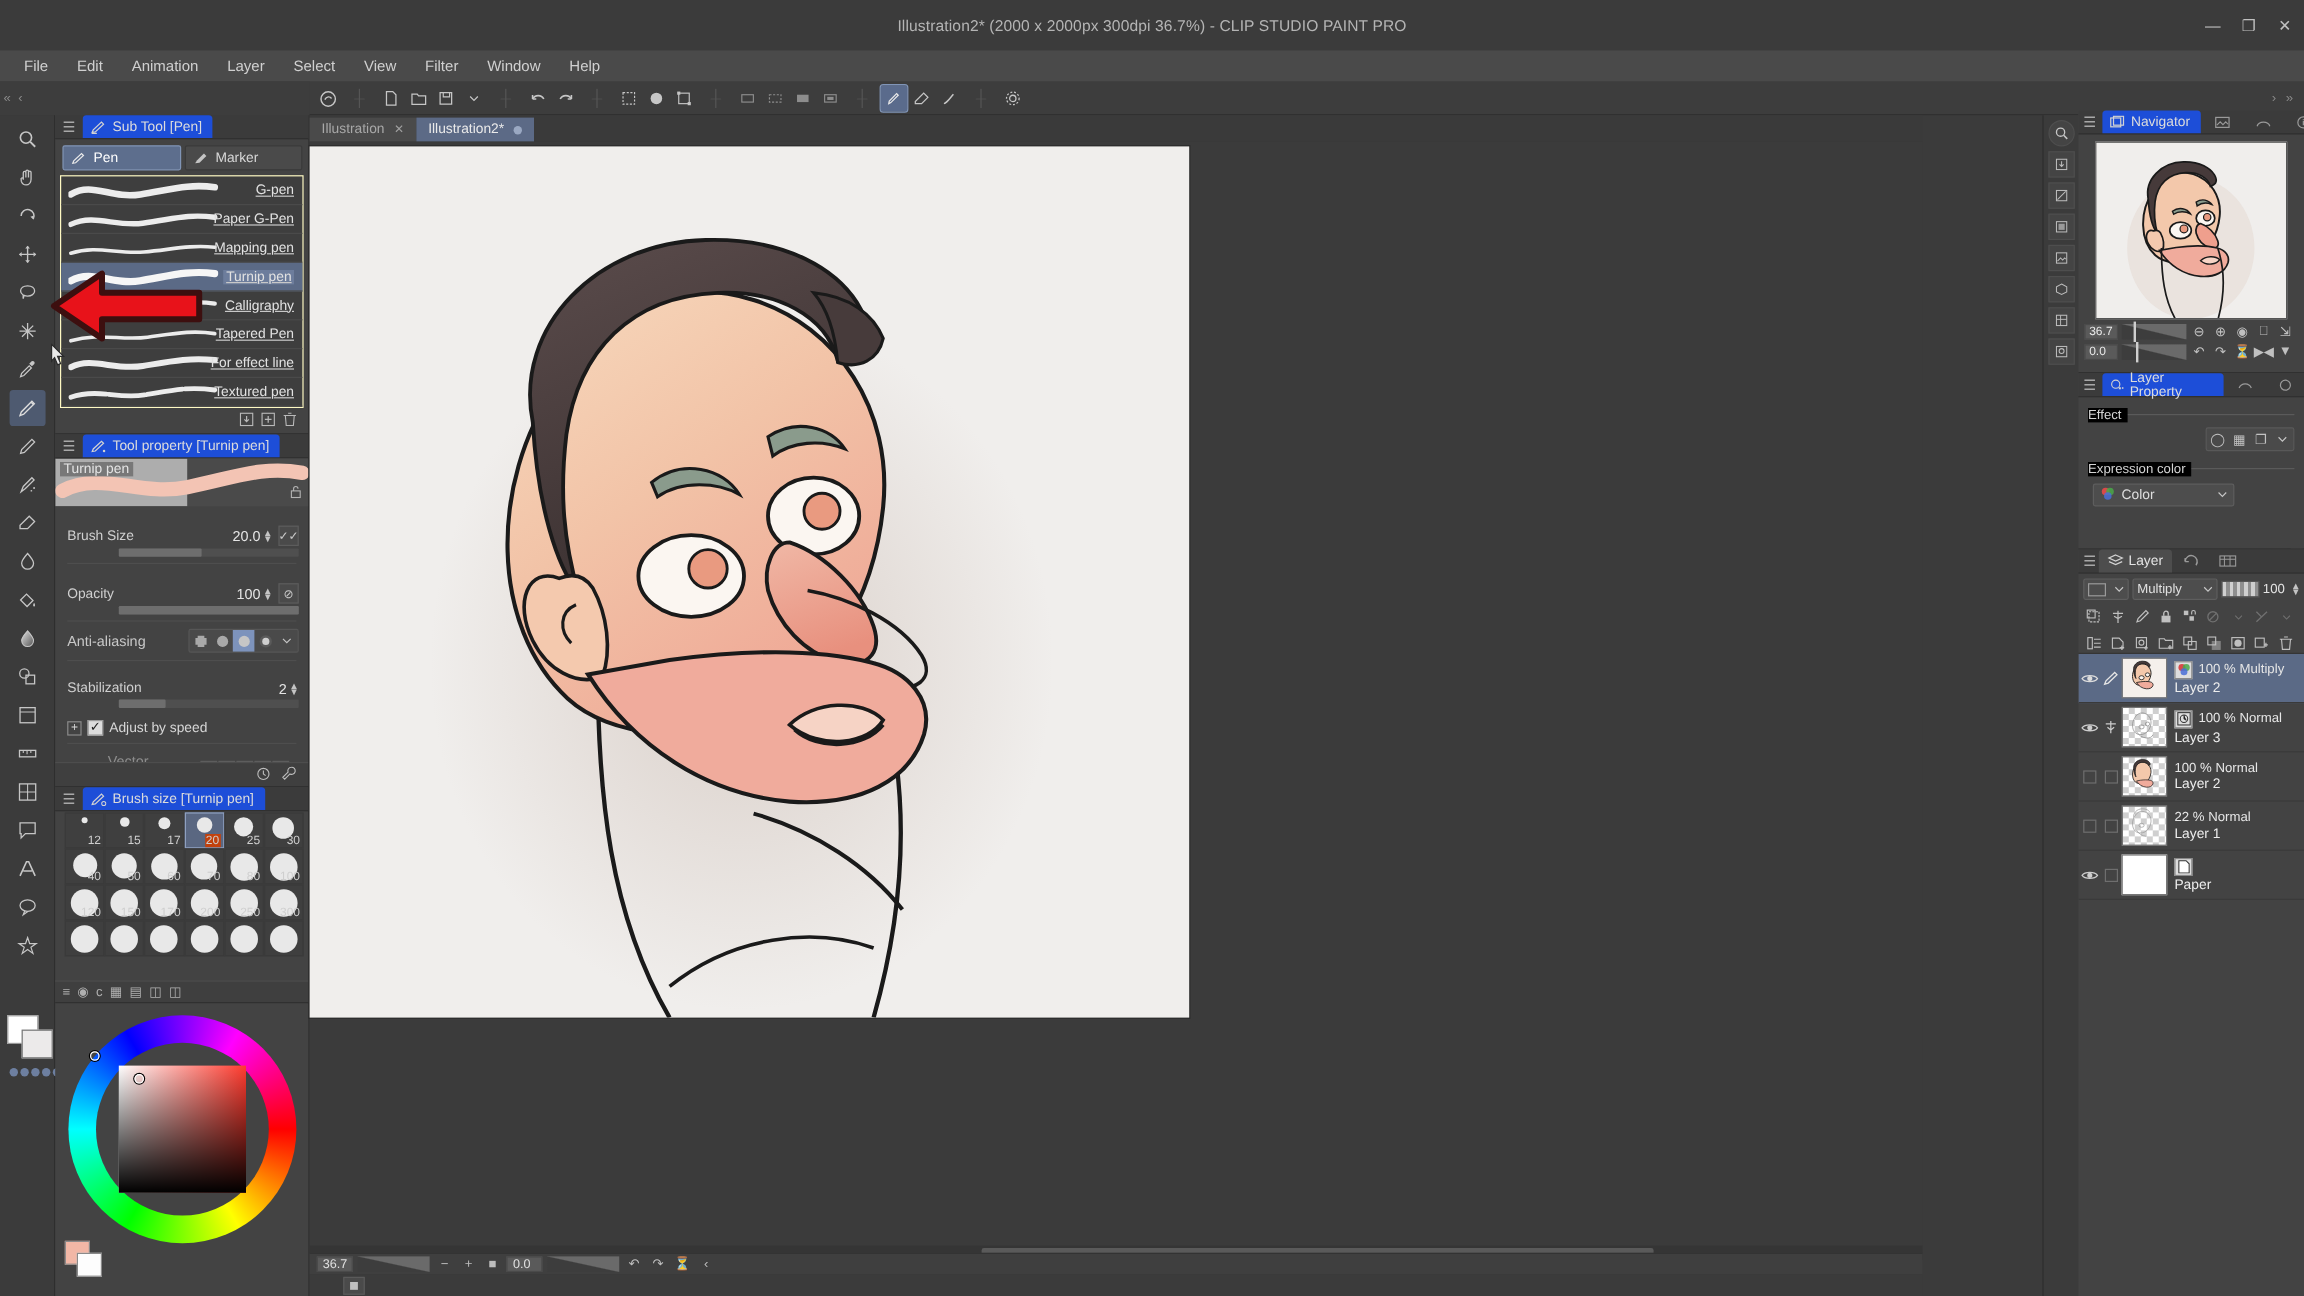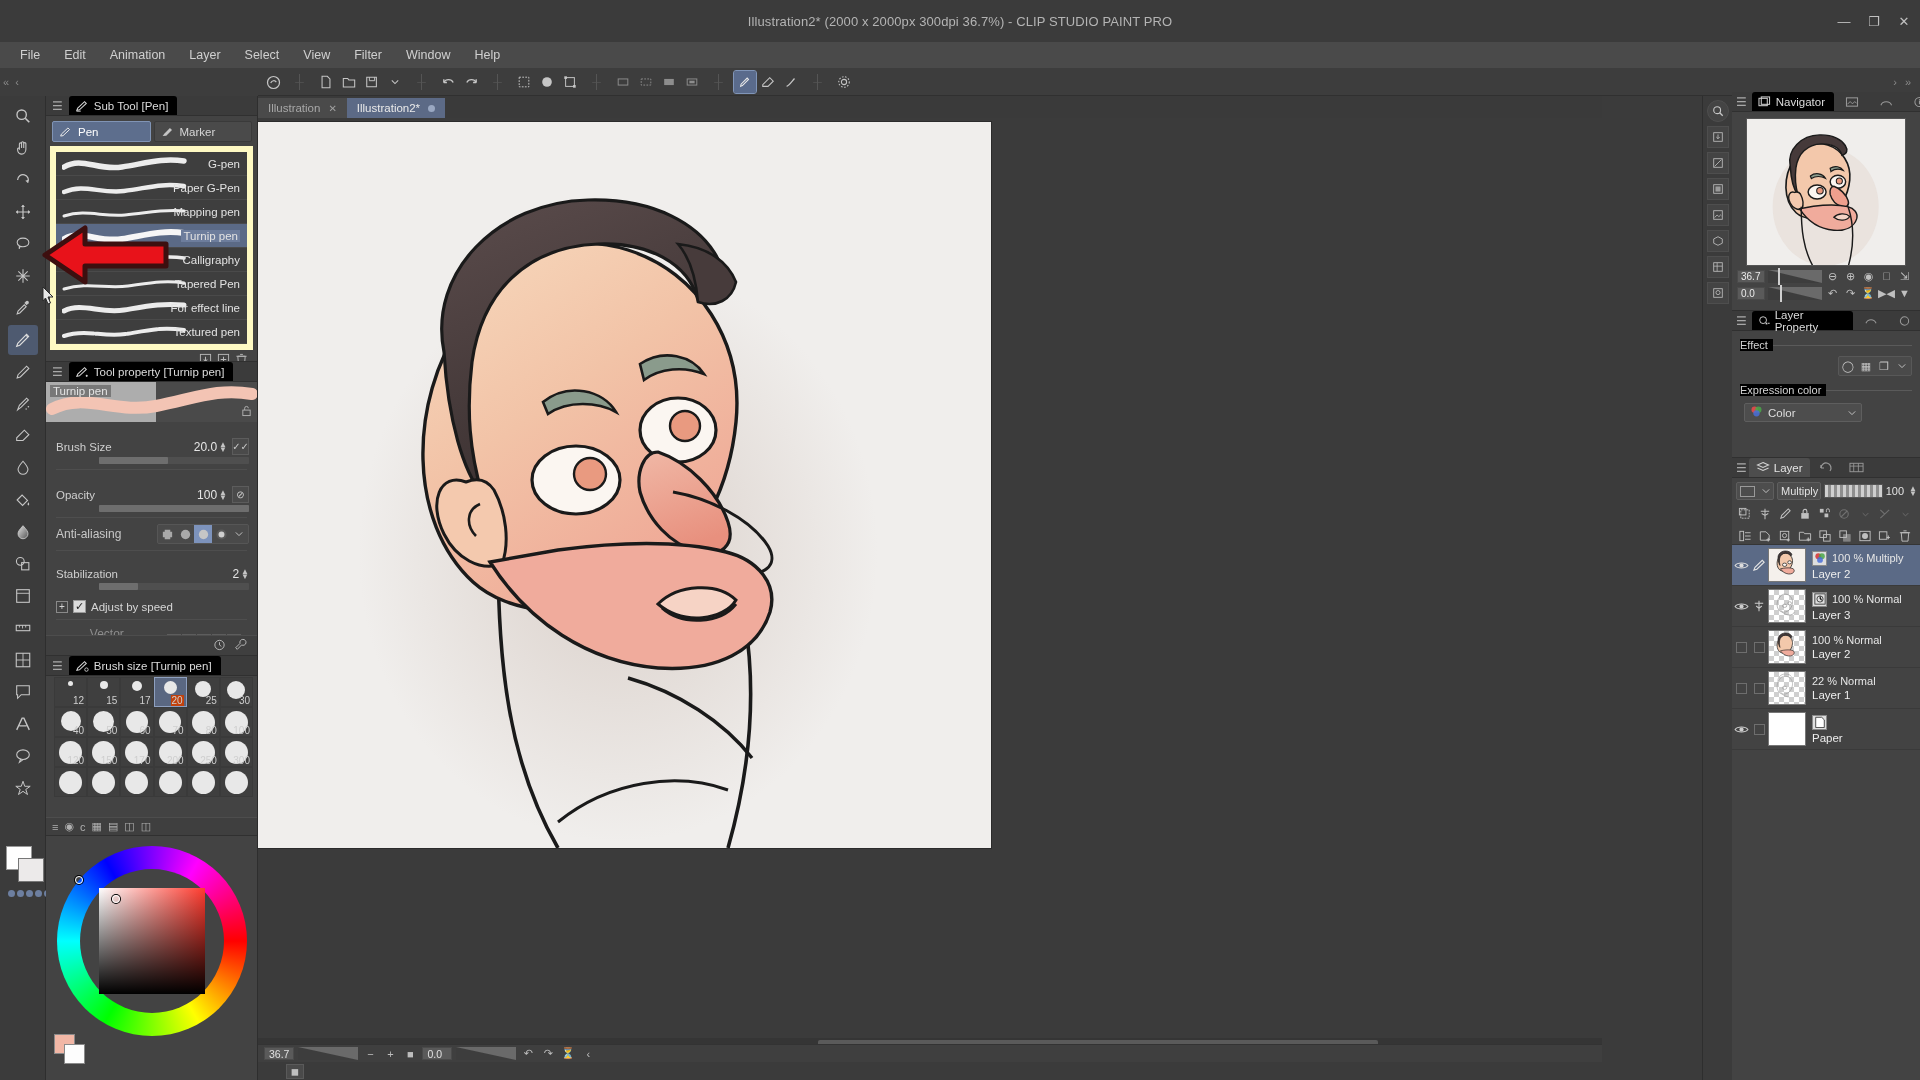--- a/index.html
+++ b/index.html
@@ -71,34 +71,34 @@
 
   
   .panel { position:absolute; background:#434343; }
   .panelhdr {
     height:20px; background:#3b3b3b; display:flex; align-items:center; gap:6px;
     padding-left:6px; border-bottom:1px solid #303030;
   }
   .hamb { color:#a8a8a8; font-size:12px; line-height:1; cursor:default;}
   .tabchip {
     display:flex; align-items:center; gap:5px; height:19px; padding:0 9px 0 6px;
-    background:#000000; border-radius:3px 3px 0 0; font-size:11.5px; color:#dcdcdc;
+    background:#1d4ed8; border-radius:3px 3px 0 0; font-size:11.5px; color:#dcdcdc;
     cursor:default;
   }
   .tabchip.ghost{ background:transparent; color:#9a9a9a; }
 
   .subtool { left:46px; top:96px; width:212px; height:265px; background:#434343; border-right:1px solid #2e2e2e;}
   .stgroup { display:flex; gap:3px; padding:5px 5px 4px 6px;justify-content:center; }
   .stg {
     flex:1; height:21px; display:flex; align-items:center; gap:6px; padding-left:6px;
     background:#4a4a4a; border:1px solid #3a3a3a; border-radius:2px; font-size:11.5px; color:#d6d6d6;
     cursor:default;
   }
   .stg.sel{ background:#5d6e8d; border-color:#8094b5; color:#fff; }
-  .stlist{ margin:0 4px; background:#3e3e3e; border:6px solid #fef9c3; }
+  .stlist{ margin:0 4px; background:#3e3e3e; border:1px solid #fef9c3;text-decoration:underline; }
   .strow{
     position:relative; height:24px; display:flex; align-items:center; justify-content:flex-end;
     border-bottom:1px solid #4a4a4a; padding-right:7px; cursor:default;
   }
   .strow.sel{ background:#5b6a86; }
   .strow .nm{ font-size:11.5px; color:#e2e2e2; z-index:2; }
   .strow.sel .nm{ background:#6d7d9c; padding:0 2px; }
   .strow .stroke{ position:absolute; left:6px; top:3px; width:125px; height:18px; }
   .stfoot{ height:22px; display:flex; align-items:center; justify-content:flex-end; gap:5px; padding-right:9px; }
   .stfoot .ic{ color:#b9b9b9; font-size:12px; cursor:default; }
@@ -1203,21 +1203,21 @@
       </div>
     </div>
 
     <div class="blendrow">
       <div class="bsel" style="width:38px">
         <span style="width:15px;height:11px;border:1px solid #9a9a9a;display:inline-block"></span>
         <svg width="8" height="8" viewBox="0 0 10 10">
             <path d="M1 3l4 4 4-4" fill="none" stroke="#c6c6c6" stroke-width="1.2"></path>
           </svg>
       </div>
-      <div class="bsel" style="width:44px">
+      <div class="bsel" style="width:71px">
         <span>Multiply</span>
         <svg width="8" height="8" viewBox="0 0 10 10">
             <path d="M1 3l4 4 4-4" fill="none" stroke="#c6c6c6" stroke-width="1.2"></path>
           </svg>
       </div>
       <div class="opbar"></div>
       <span class="opval">100</span>
       <span class="spin">▲<br>▼</span>
     </div>
 

